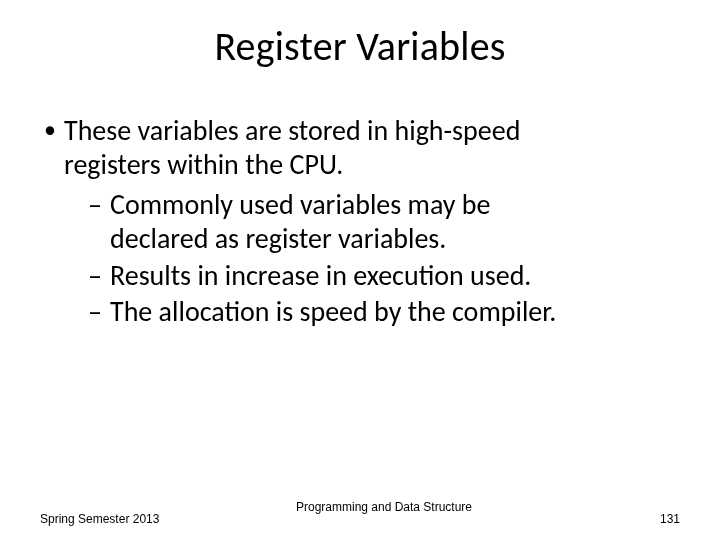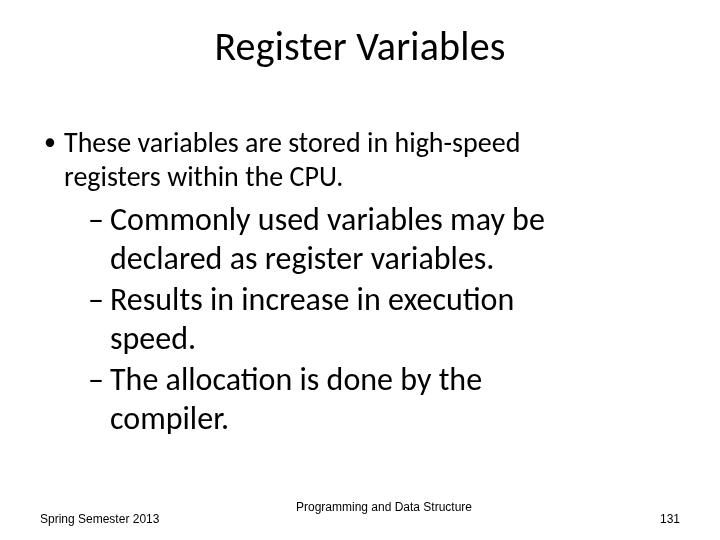--- a/index.html
+++ b/index.html
@@ -24,21 +24,21 @@
     top: 22px;
     left: 0;
     width: 720px;
     text-align: center;
     font-size: 40px;
     font-weight: 400;
     letter-spacing: 0.2px;
   }
   .body {
     position: absolute;
-    top: 126px;
+    top: 114px;
     left: 40px;
     right: 40px;
   }
   ul.level1 {
     list-style: none;
     margin: 0;
     padding: 0;
   }
   ul.level1 > li {
     position: relative;
@@ -56,21 +56,21 @@
     line-height: 1.3;
   }
   ul.level2 {
     list-style: none;
     margin: 6px 0 0 0;
     padding: 0 0 0 24px;
   }
   ul.level2 > li {
     position: relative;
     padding-left: 22px;
-    font-size: 32px;
+    font-size: 28px;
     line-height: 1.22;
     margin-bottom: 2px;
   }
   ul.level2 > li::before {
     content: "–";
     position: absolute;
     left: 0;
     top: 0;
   }
   .footer {
@@ -111,24 +111,24 @@
 
   <div class="body">
     <ul class="level1">
       <li>
         <span>These variables are stored in high-speed registers within the CPU.</span>
         <ul class="level2">
           <li>
             <span>Commonly used variables may be declared as register variables.</span>
           </li>
           <li>
-            <span>Results in increase in execution speed.</span>
+            <span>Results in increase in execution used.</span>
           </li>
           <li>
-            <span>The allocation is done by the compiler.</span>
+            <span>The allocation is speed by the compiler.</span>
           </li>
         </ul>
       </li>
     </ul>
   </div>
 
   <div class="footer">
     <div class="footer-left">Spring Semester 2013</div>
     <div class="footer-center">Programming and Data Structure</div>
     <div class="footer-right">131</div>

